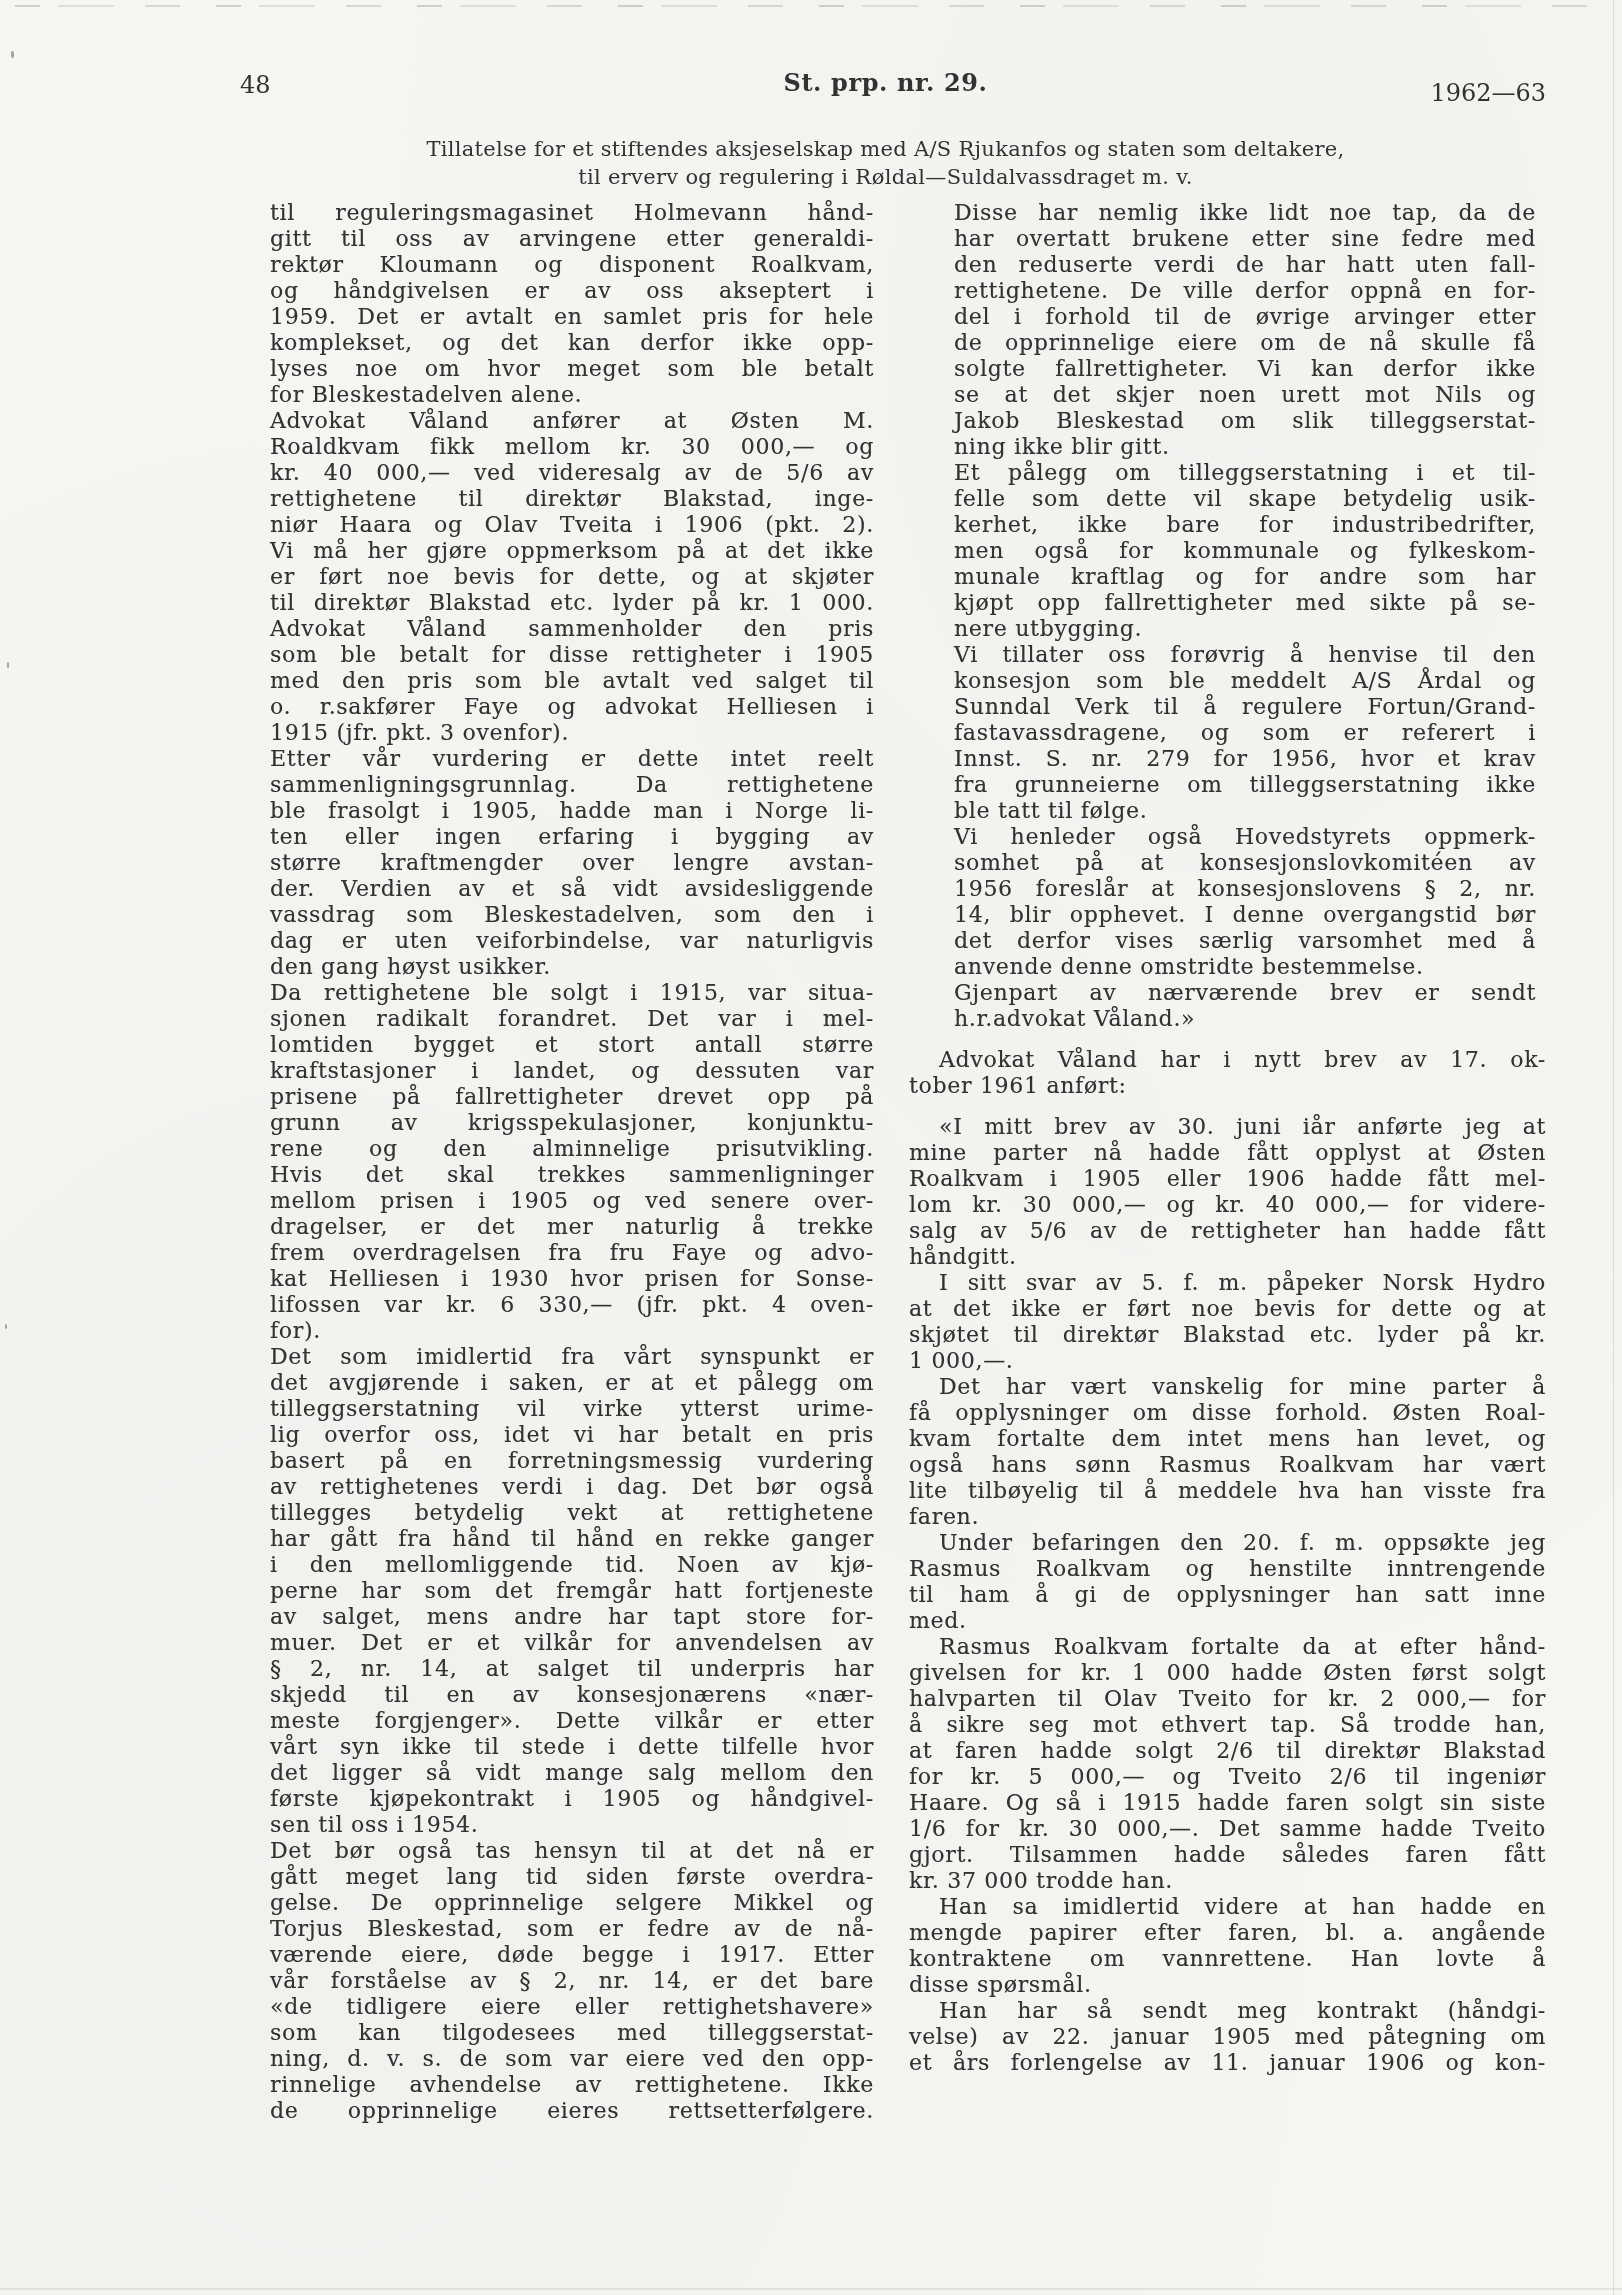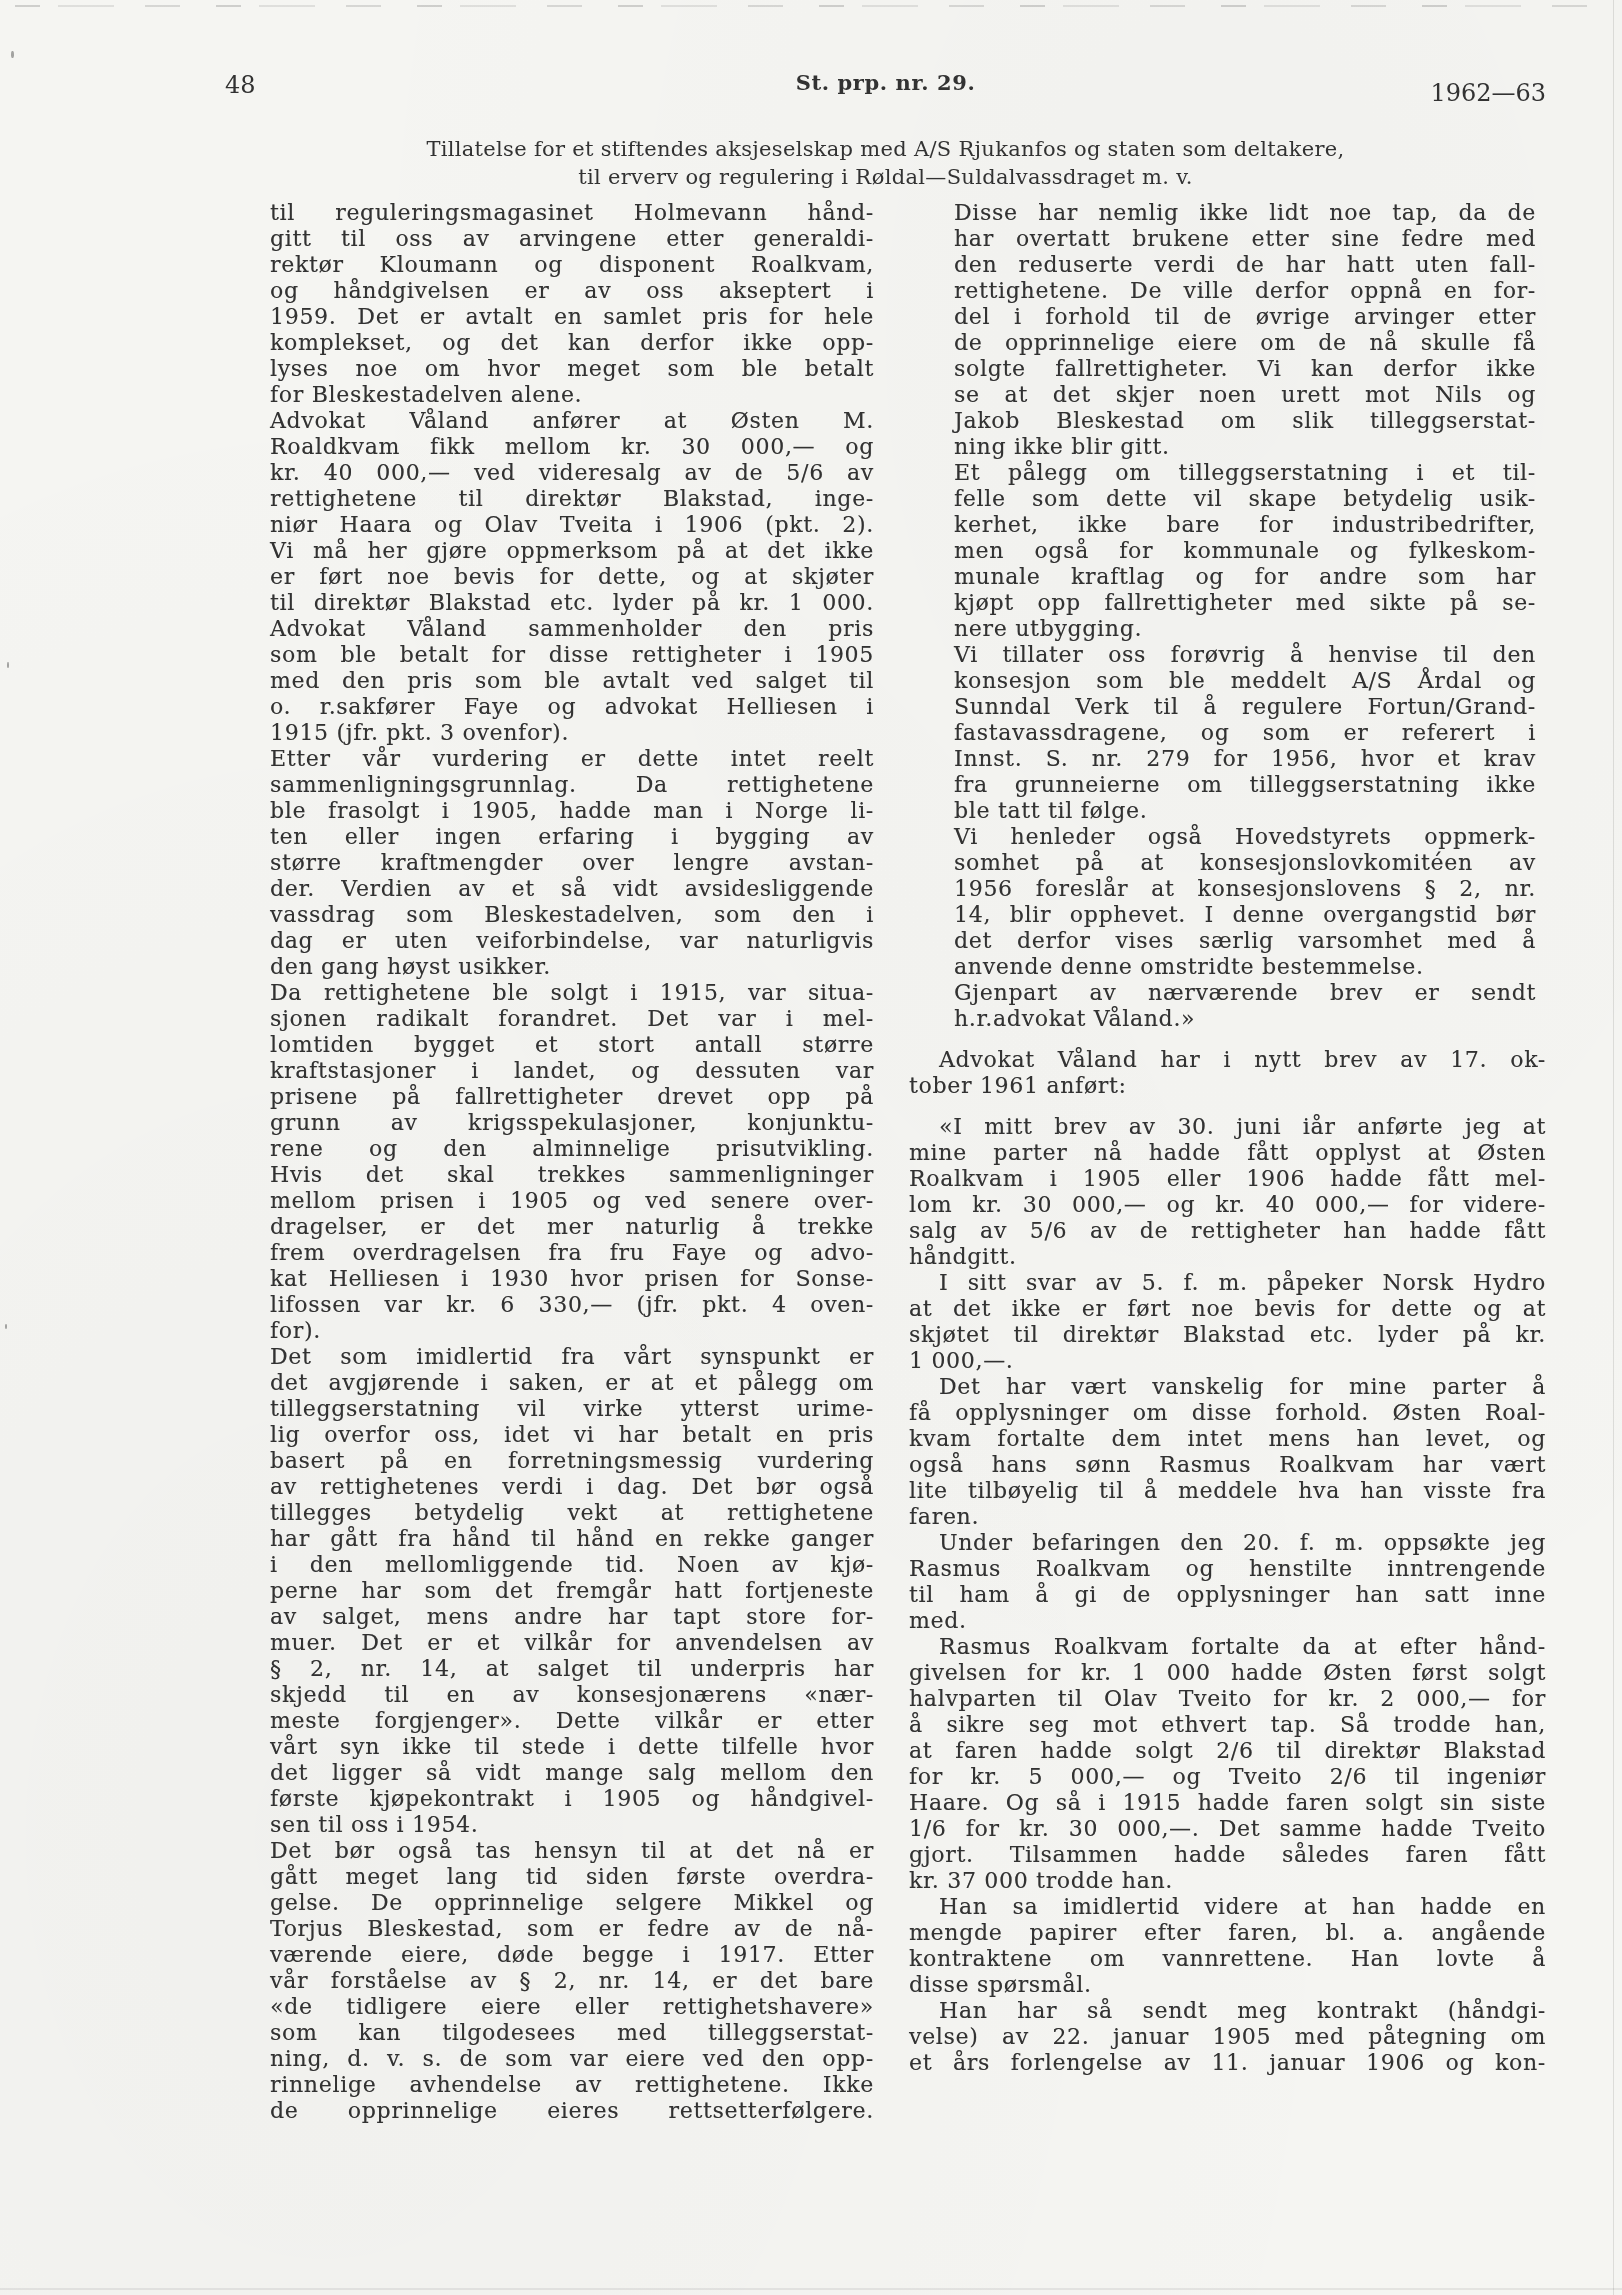--- a/index.html
+++ b/index.html
@@ -25,23 +25,23 @@
   .edge-right{position:absolute;top:0;bottom:0;right:7.7px;width:1.1px;background:rgba(0,0,0,0.10);}
   .edge-bottom{position:absolute;left:0;right:0;bottom:5.5px;height:1.1px;background:rgba(0,0,0,0.07);}
   .speck{position:absolute;background:rgba(40,40,40,.4);border-radius:40%;}
   .speck.s1{left:11px;top:51px;width:2.8px;height:6.6px;}
   .speck.s2{left:7.2px;top:662px;width:2.2px;height:5.5px;}
   .speck.s3{left:5px;top:1324px;width:2.2px;height:5px;}
 
   .content{position:absolute;left:225px;top:68px;width:1321px;}
 
   .pg-header{position:relative;height:34px;font-size:24px;line-height:34px;}
-  .pg-num{position:absolute;left:0;top:0;}
+  .pg-num{position:absolute;left:15px;top:0;}
   .pg-title{position:absolute;left:50%;top:-2.2px;transform:translateX(-50%);
-    font-size:21px;font-weight:bold;letter-spacing:0.6px;white-space:nowrap;text-align:center;}
+    font-size:24px;font-weight:bold;letter-spacing:0.6px;white-space:nowrap;text-align:center;}
   .pg-year{position:absolute;right:0;top:8px;}
 
   .subtitle{margin-top:34px;text-align:center;font-size:21px;line-height:27.6px;letter-spacing:0.3px;}
 
   .columns{display:flex;margin-top:8.8px;align-items:flex-start;}
   .col{font-size:22px;line-height:26px;letter-spacing:0.7px;}
   .col-left{margin-left:45px;width:604px;}
   .col-right{margin-left:35px;width:637px;}
 
   .para{margin:0;}

